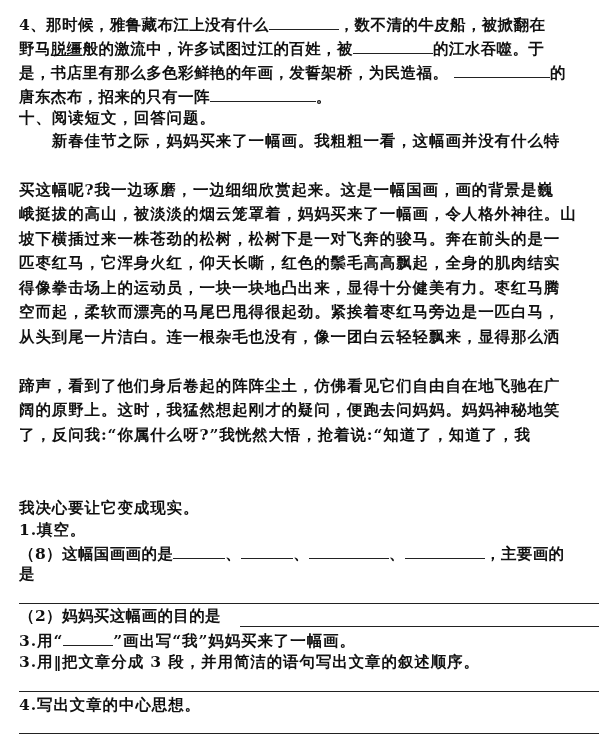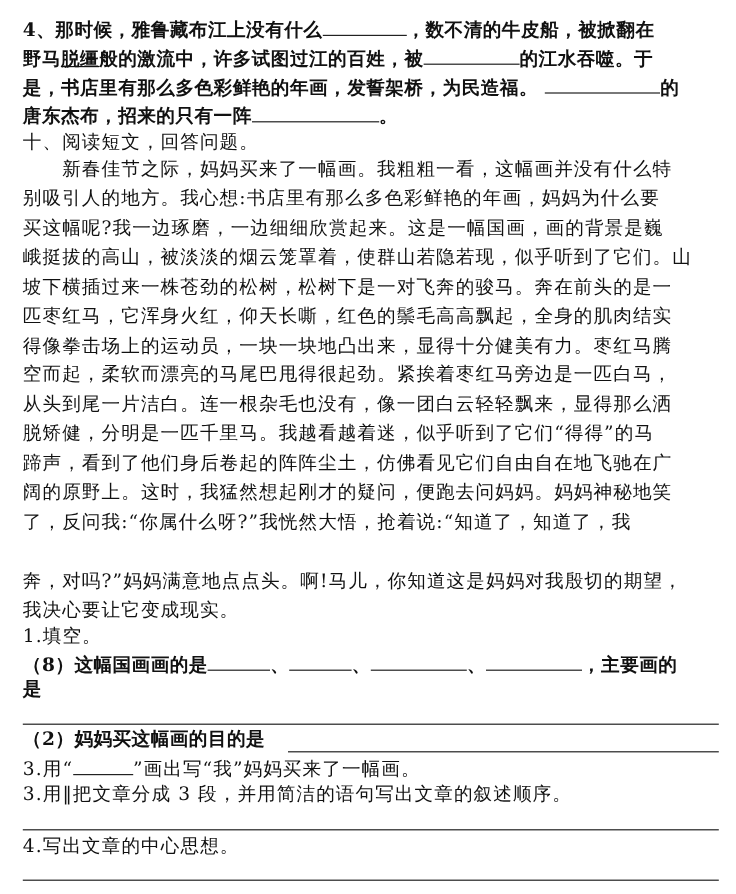--- a/index.html
+++ b/index.html
@@ -7,21 +7,21 @@
     width: 613px; height: 745px; overflow: hidden; position: relative;
     font-family: "DejaVu Serif", "Liberation Serif", serif;
     color: #111;
   }
   .page { position: absolute; left: 0; top: 0; width: 613px; height: 745px; padding-left: 16px; }
   .line {
     position: absolute; left: 19px; width: 580px;
     font-size: 15.5px; line-height: 20px; height: 20px;
     white-space: nowrap; font-weight: bold; letter-spacing: 0.4px;
   }
-  .para { font-weight: normal; letter-spacing: 0.9px; }
+  .para { font-weight: bold; letter-spacing: 0.9px; }
   .blank {
     display: inline-block; border-bottom: 1.2px solid #222;
     height: 15px; vertical-align: baseline;
   }
   .rule {
     position: absolute; left: 19px; width: 580px; height: 0;
     border-top: 1.3px solid #222;
   }
   .ul { text-decoration: underline; margin-top: 40px; }
 </style>
@@ -39,33 +39,30 @@
   <div class="line" style="top:62px">
     <span>是，书店里有那么多色彩鲜艳的年画，发誓架桥，为民造福。</span> <span class="blank" style="width:96px"></span><span>的</span>
   </div>
   <div class="line" style="top:86px">
     <span>唐东杰布，招来的只有一阵</span><span class="blank" style="width:106px"></span><span>。</span>
   </div>
 
   <div class="line para" style="top:108px">十、阅读短文，回答问题。</div>
 
   <div class="line para" style="top:131px">　　新春佳节之际，妈妈买来了一幅画。我粗粗一看，这幅画并没有什么特</div>
-  <div class="line para" style="top:155px">别吸引人的地方。我心想:书店里有那么多色彩鲜艳的年画，妈妈为什么要</div>
   <div class="line para" style="top:180px">买这幅呢?我一边琢磨，一边细细欣赏起来。这是一幅国画，画的背景是巍</div>
-  <div class="line para" style="top:204px">峨挺拔的高山，被淡淡的烟云笼罩着，使群山若隐若现，似乎听到了它们。山</div>
+  <div class="line para" style="top:204px">峨挺拔的高山，被淡淡的烟云笼罩着，妈妈买来了一幅画，令人格外神往。山</div>
   <div class="line para" style="top:229px">坡下横插过来一株苍劲的松树，松树下是一对飞奔的骏马。奔在前头的是一</div>
   <div class="line para" style="top:253px">匹枣红马，它浑身火红，仰天长嘶，红色的鬃毛高高飘起，全身的肌肉结实</div>
   <div class="line para" style="top:278px">得像拳击场上的运动员，一块一块地凸出来，显得十分健美有力。枣红马腾</div>
   <div class="line para" style="top:302px">空而起，柔软而漂亮的马尾巴甩得很起劲。紧挨着枣红马旁边是一匹白马，</div>
   <div class="line para" style="top:327px">从头到尾一片洁白。连一根杂毛也没有，像一团白云轻轻飘来，显得那么洒</div>
-  <div class="line para" style="top:351px">脱矫健，分明是一匹千里马。我越看越着迷，似乎听到了它们“得得”的马</div>
   <div class="line para" style="top:376px">蹄声，看到了他们身后卷起的阵阵尘土，仿佛看见它们自由自在地飞驰在广</div>
   <div class="line para" style="top:425px">了，反问我:“你属什么呀?”我恍然大悟，抢着说:“知道了，知道了，我</div>
   <div class="line para" style="top:400px">阔的原野上。这时，我猛然想起刚才的疑问，便跑去问妈妈。妈妈神秘地笑</div>
-  <div class="line para" style="top:474px">奔，对吗?”妈妈满意地点点头。啊!马儿，你知道这是妈妈对我殷切的期望，</div>
   <div class="line para" style="top:498px">我决心要让它变成现实。</div>
 
   <div class="line para" style="top:520px">1.填空。</div>
 
   <div class="line" style="top:543px">
     <span>（8）这幅国画画的是</span><span class="blank" style="width:52px"></span><span>、</span><span class="blank" style="width:52px"></span><span>、</span><span class="blank" style="width:80px"></span><span>、</span><span class="blank" style="width:80px"></span><span>，主要画的</span>
   </div>
   <div class="line" style="top:564px">是</div>
 
   <div class="rule" style="top:603px"></div>

